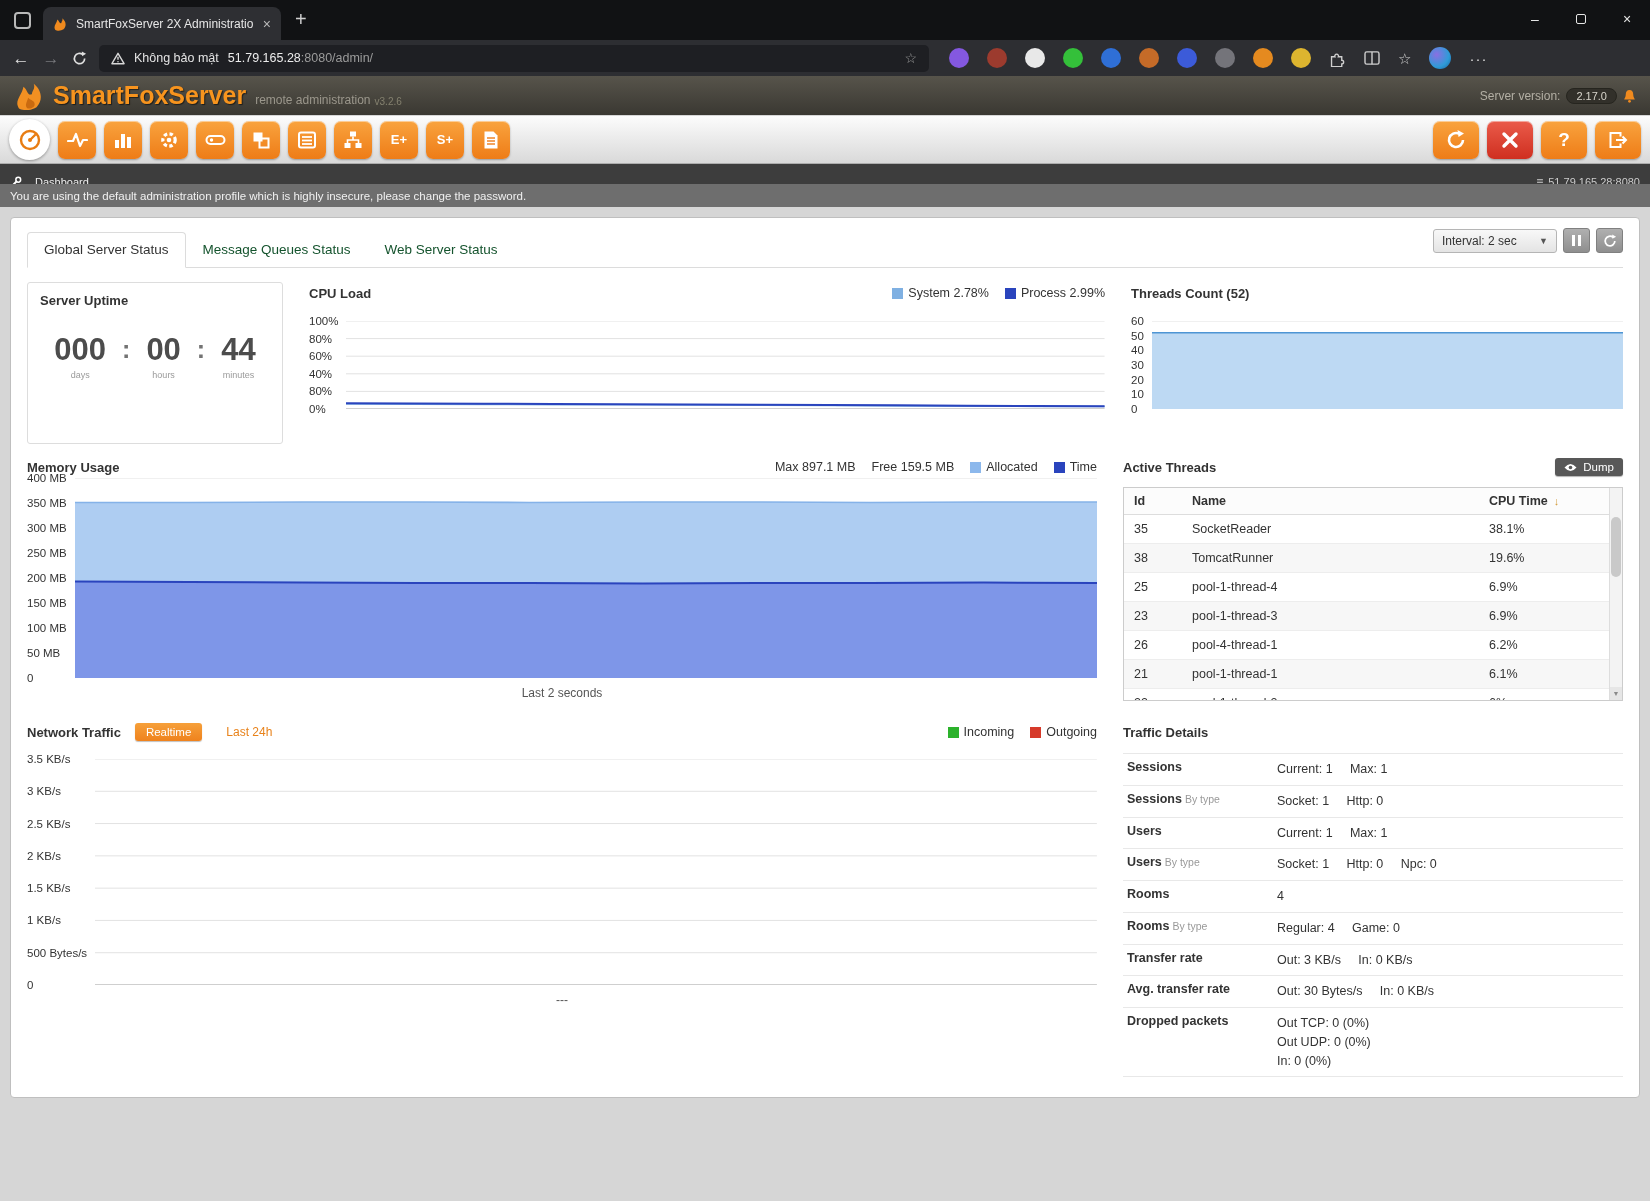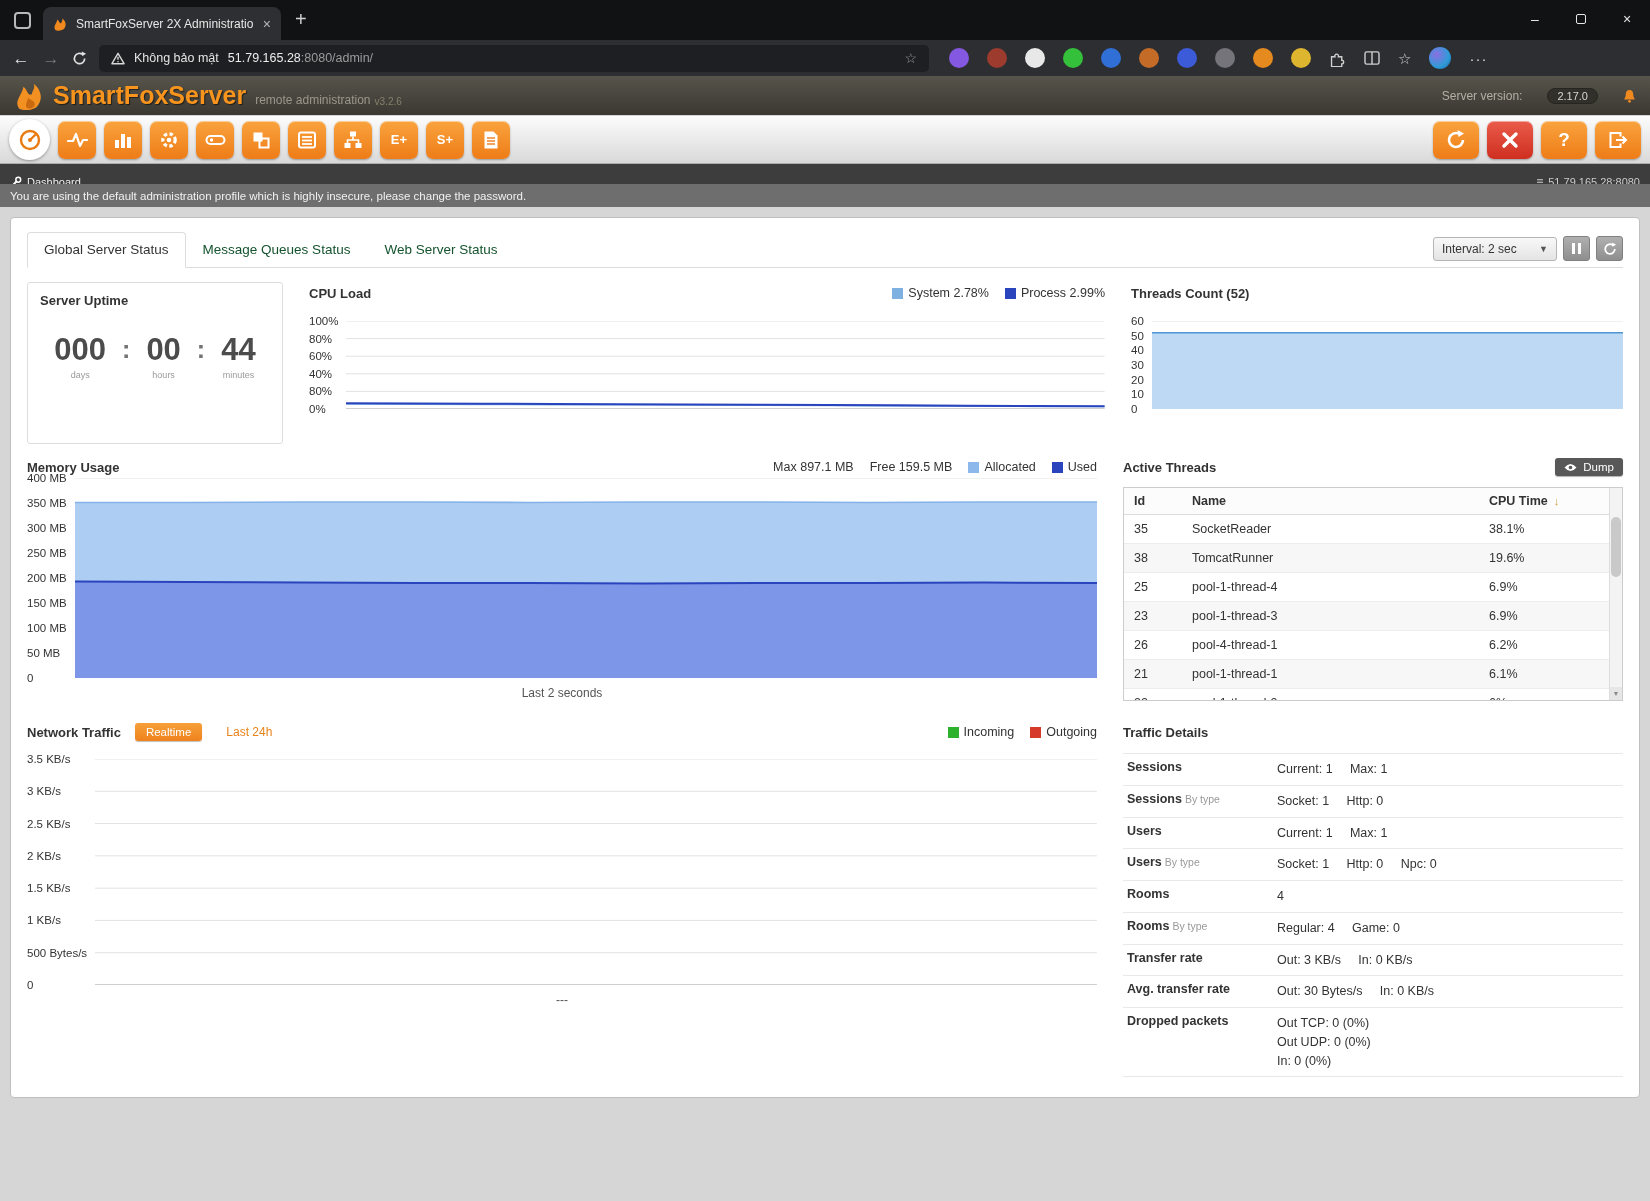--- a/index.html
+++ b/index.html
@@ -28,46 +28,46 @@
   .ext-row{display:flex;align-items:center;gap:18px;margin-left:8px}
   .ext-dot{width:20px;height:20px;border-radius:50%;flex:none}
   .avatar{width:22px;height:22px;border-radius:50%;background:radial-gradient(circle at 35% 35%,#8a6fe2,#2f9bd8 60%,#1a5f9e);flex:none}
   .more-dots{color:#ddd;font-size:15px;letter-spacing:1px}
 
   
   .app-header{position:absolute;top:76px;left:0;right:0;height:39px;background:linear-gradient(#57544b,#3a3832);display:flex;align-items:center;padding:0 14px}
   .logo-text{font-size:25px;font-weight:bold;color:#f7941e;text-shadow:1px 1px 1px rgba(0,0,0,.55);margin-left:7px;line-height:1}
   .app-sub{color:#9b978c;font-size:12px;margin-left:9px;margin-top:9px}
   .app-ver{color:#84816f;font-size:10px;margin-left:4px;margin-top:11px}
-  .server-version{margin-left:auto;display:flex;align-items:center;gap:25px;font-size:12px;color:#b3afa4}
+  .server-version{margin-left:auto;display:flex;align-items:center;gap:6px;font-size:12px;color:#b3afa4}
   .sv-badge{background:#32302a;border:1px solid #26251f;color:#d8d5cc;font-size:11px;padding:1px 9px;border-radius:8px}
 
   
   .toolbar{position:absolute;top:116px;left:0;right:0;height:48px;background:linear-gradient(#fcfcfc,#d9d9d9);border-bottom:1px solid #adadad;display:flex;align-items:center;gap:8px;padding:0 9px}
   .tool{width:38px;height:38px;border-radius:7px;background:linear-gradient(#f9a33e,#ee7c17);box-shadow:inset 0 1px 0 rgba(255,255,255,.45),0 1px 2px rgba(0,0,0,.3);display:flex;align-items:center;justify-content:center;color:#fff;font-weight:bold;font-size:13px;flex:none}
   .tool.active-tool{background:#fff;border-radius:50%;width:41px;height:41px;box-shadow:0 1px 3px rgba(0,0,0,.35)}
   .tool.red{background:linear-gradient(#ea5b4a,#cf2f20)}
   .tool.wide{width:46px}
   .toolbar-spacer{flex:1}
   .help-q{font-size:19px;font-weight:bold;color:#fff}
 
   
-  .crumbbar{position:absolute;top:164px;left:0;right:0;height:36px;background:#3d3d3d;color:#eee;font-size:11px;display:flex;align-items:center;padding:0 10px;gap:5px}
+  .crumbbar{position:absolute;top:164px;left:0;right:0;height:36px;background:#3d3d3d;color:#eee;font-size:11px;display:flex;align-items:center;padding:0 10px;gap:13px}
   .crumb-right{margin-left:auto;display:flex;align-items:center;gap:5px;color:#ccc}
   .list-glyph{font-size:12px}
   .warnbar{position:absolute;top:184px;left:0;right:0;height:23px;background:#6e6e6e;color:#f0f0f0;font-size:11.5px;display:flex;align-items:center;padding:0 10px}
 
   
   .content{position:absolute;top:207px;left:0;right:0;bottom:0;background:#d6d6d6;padding:10px}
   .card{background:#fff;border:1px solid #bfbfbf;border-radius:4px;height:881px;padding:14px 16px}
 
   .tabs-row{display:flex;align-items:flex-end;border-bottom:1px solid #dcdcdc;height:36px}
   .tab-item{padding:9px 16px 10px;font-size:13.5px;color:#14532d;border:1px solid transparent;margin-bottom:-1px}
   .tab-item.active{background:#fff;border-color:#dcdcdc #dcdcdc #fff;border-radius:4px 4px 0 0;color:#333}
-  .tabs-controls{margin-left:auto;display:flex;align-items:center;gap:6px;margin-bottom:6px}
+  .tabs-controls{margin-left:auto;display:flex;align-items:center;gap:6px;margin-bottom:14px}
   .interval-select{display:flex;align-items:center;justify-content:space-between;width:124px;background:linear-gradient(#f8f8f8,#e4e4e4);border:1px solid #b5b5b5;border-radius:3px;padding:4px 8px;font-size:12px;color:#333}
   .caret{font-size:9px;color:#555}
   .ctl-btn{width:27px;height:25px;background:linear-gradient(#b0b0b0,#8e8e8e);border:1px solid #808080;border-radius:3px;display:flex;align-items:center;justify-content:center}
   .icon-pause{width:9px;height:11px;border-left:3px solid #fff;border-right:3px solid #fff}
 
   .row1{display:flex;gap:26px;margin-top:14px;height:162px}
   .row2{display:flex;gap:26px;margin-top:12px}
   .row3{display:flex;gap:26px;margin-top:20px}
   .flex-panel{flex:1;min-width:0;display:flex;flex-direction:column}
   .threads-chart-panel{width:492px;flex:none;display:flex;flex-direction:column}
@@ -453,21 +453,21 @@
             <span class="panel-title">Memory Usage</span>
             <span class="legend">
               <span class="mem-info">Max 897.1 MB</span>
               <span class="mem-info">Free 159.5 MB</span>
               <span class="legend-item">
                   <span class="sw" style="background: rgb(140, 184, 236);"></span>
                   <span>Allocated</span>
                 </span>
               <span class="legend-item">
                   <span class="sw" style="background: rgb(42, 68, 189);"></span>
-                  <span>Used</span>
+                  <span>Time</span>
                 </span>
             </span>
           </div>
           <div class="chart chart-md">
             <div class="y-axis">
                 <div>400 MB</div>
                 <div>350 MB</div>
                 <div>300 MB</div>
                 <div>250 MB</div>
                 <div>200 MB</div>

